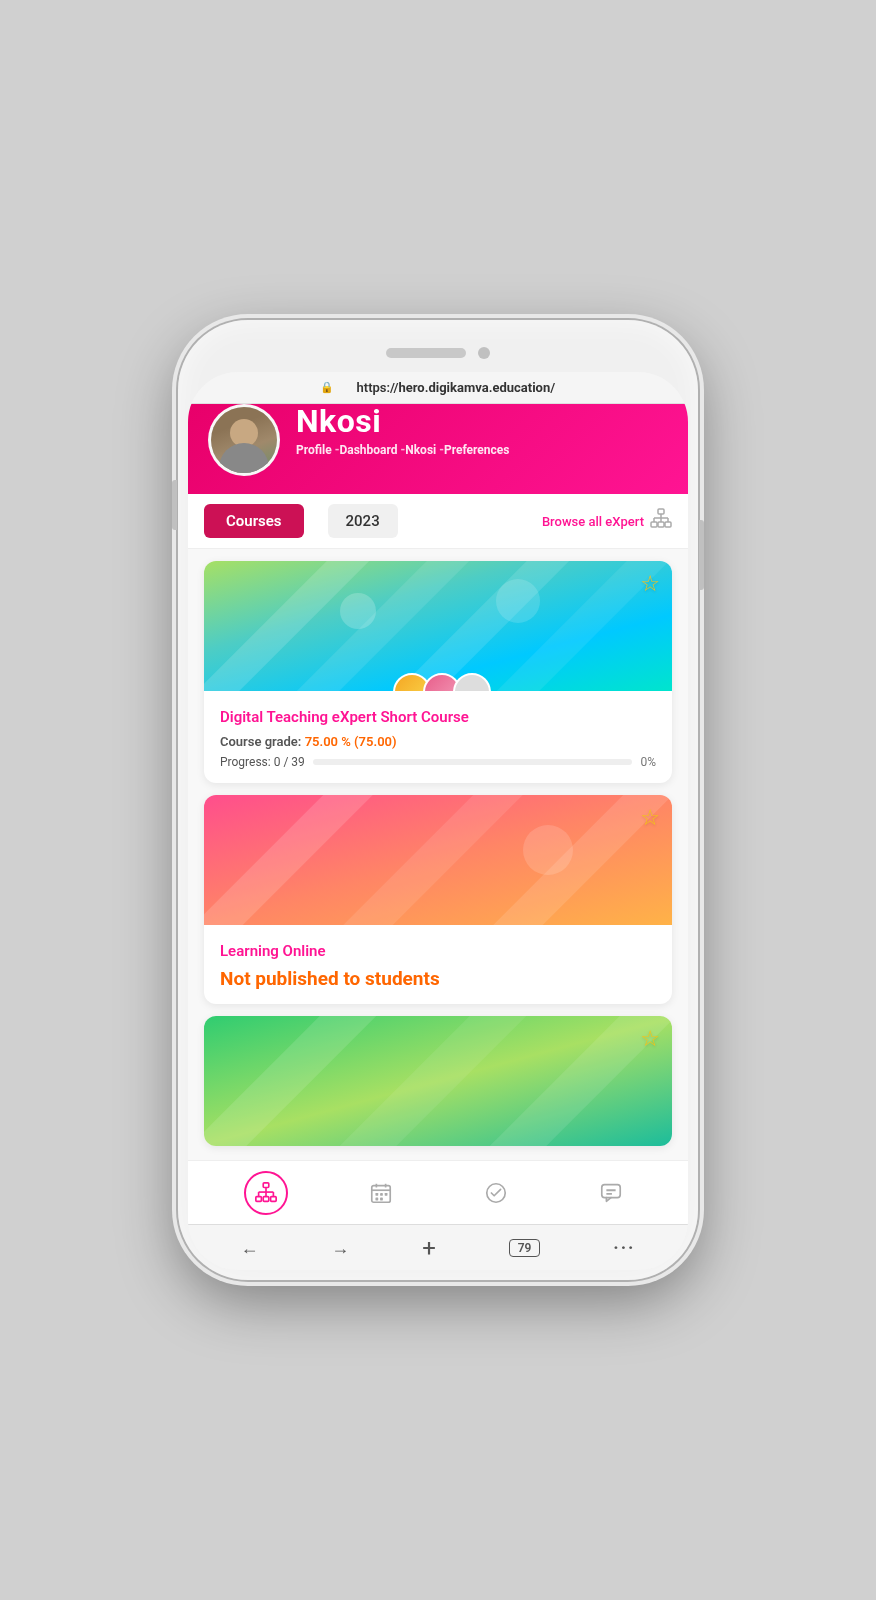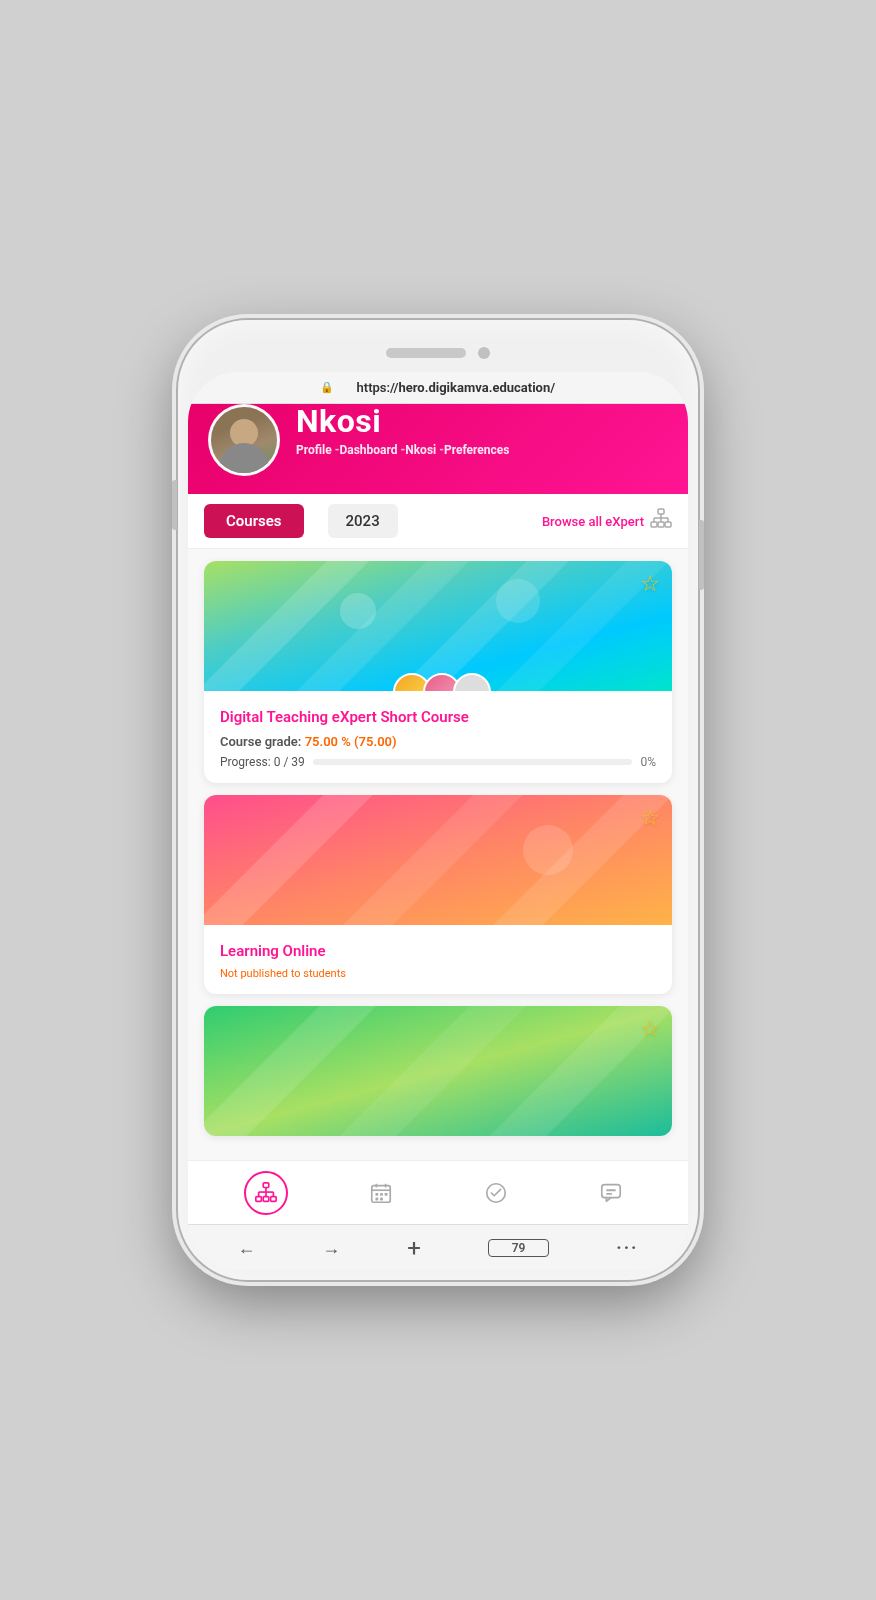--- a/index.html
+++ b/index.html
@@ -330,22 +330,22 @@
       background: #ccc;
       border-radius: 3px;
     }
     .progress-pct {
       font-size: 12px;
       color: #777;
     }
 
     .course-unpublished {
       color: #ff6600;
-      font-size: 11px;
-      font-weight: 400;
+      font-size: 19px;
+      font-weight: 700;
     }
 
     
     .bottom-nav {
       background: white;
       border-top: 1px solid #eee;
       display: flex;
       align-items: center;
       justify-content: space-around;
       padding: 10px 20px;
@@ -383,21 +383,21 @@
       display: flex;
       align-items: center;
       justify-content: center;
       cursor: pointer;
       color: #555;
       font-size: 18px;
     }
     .tabs-badge {
       border: 1.5px solid #555;
       border-radius: 4px;
-      padding: 1px 23px;
+      padding: 1px 8px;
       font-size: 12px;
       color: #555;
       font-weight: 600;
     }
   </style>
 </head>
 <body>
 
 <div class="phone-outer">
   <div class="phone-top-bar">

